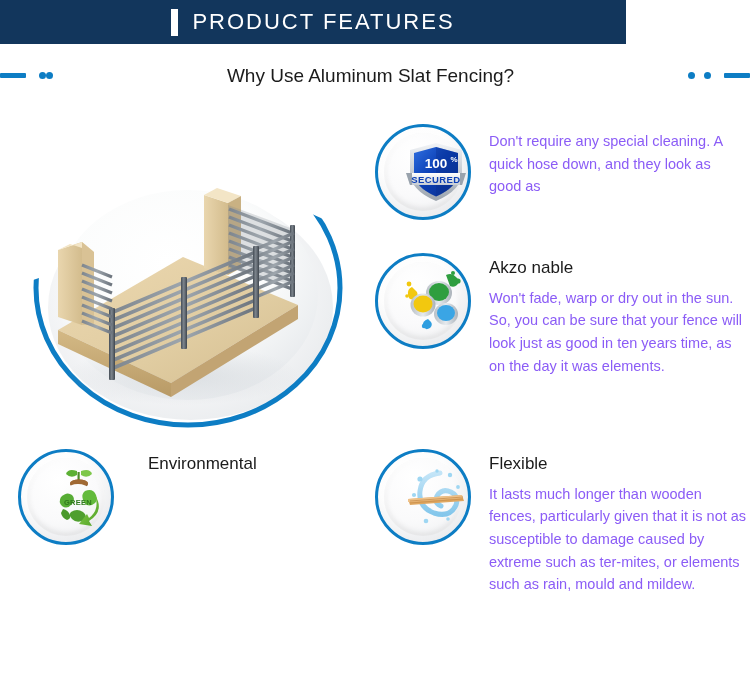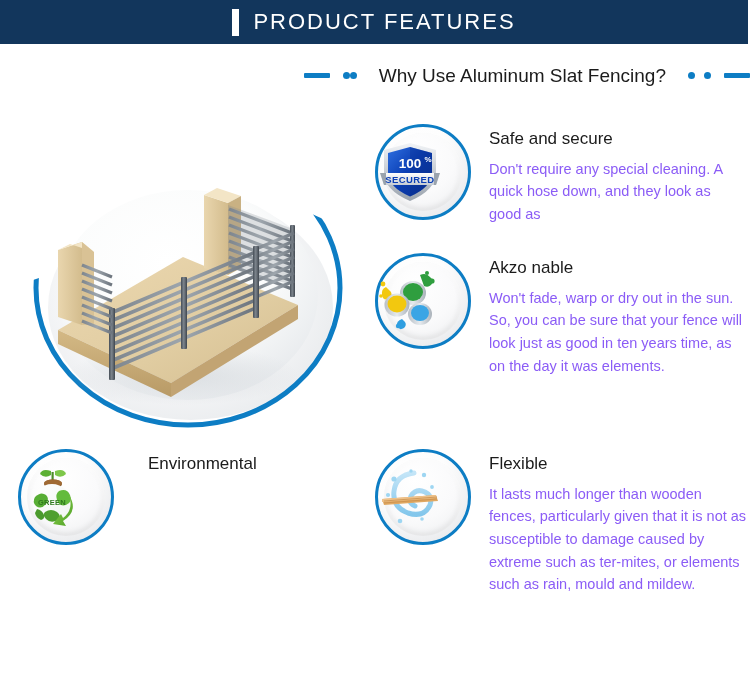--- a/index.html
+++ b/index.html
@@ -4,34 +4,34 @@
 <style>
   html,body{margin:0;padding:0;}
   body{
     width:750px;height:688px;background:#ffffff;
     font-family:"Liberation Sans", sans-serif;
     -webkit-font-smoothing:antialiased;
     overflow:hidden;position:relative;
   }
   
   .header{
-    width:748px;height:44px;background:#12365c;
+    width:626px;height:44px;background:#12365c;
     display:flex;align-items:center;justify-content:center;
     position:relative;
   }
   .header-inner{display:flex;align-items:center;gap:14px;}
   .title-bar{width:7px;height:27px;background:#ffffff;display:block;}
   .header-title{
     color:#ffffff;font-size:22px;letter-spacing:2.0px;
     font-weight:400;line-height:1;white-space:nowrap;
   }
   
   .subtitle-wrap{
-    height:62px;display:flex;align-items:center;justify-content:flex-end;
-    gap:0;
+    height:62px;display:flex;align-items:center;justify-content:space-between;
+    gap:16px;
   }
   .sub-deco{display:flex;align-items:center;}
   .deco-dash{width:26px;height:5px;background:#0d7dc4;border-radius:1px;display:block;}
   .deco-dot{width:7px;height:7px;border-radius:50%;background:#0d7dc4;display:block;}
   .sub-deco.left .deco-dash{margin-right:13px;}
   .sub-deco.left .deco-dot:first-of-type{margin-right:9px;}
   .sub-deco.right .deco-dash{margin-left:13px;}
   .sub-deco.right .deco-dot:first-of-type{margin-right:9px;}
   .subtitle-text{
     font-size:19px;color:#1b1b1b;white-space:nowrap;
@@ -46,21 +46,21 @@
     position:absolute;left:40px;top:70px;width:285px;height:225px;
     border-radius:50%;
     background:radial-gradient(ellipse at 45% 40%, #ffffff 0%, #fbfbfc 40%, #eceef0 72%, #e3e6e9 100%);
   }
   
   .feature{position:absolute;display:flex;align-items:flex-start;}
   .icon-circle{
     position:relative;width:96px;height:96px;flex:0 0 96px;
     border-radius:50%;border:3px solid #0d7dc4;box-sizing:border-box;
     background:radial-gradient(circle at 38% 30%,#ffffff 0%,#fdfdfd 42%,#eeeff1 72%,#e2e4e7 100%);
-    display:flex;align-items:center;justify-content:flex-start;
+    display:flex;align-items:center;justify-content:flex-end;
   }
   .icon-circle:after{
     content:"";position:absolute;left:6px;top:6px;right:6px;bottom:6px;
     border-radius:50%;
     background:radial-gradient(circle at 40% 28%,#ffffff 0%,#fafafb 55%,#edeef0 100%);
     box-shadow:inset 0 2px 5px rgba(255,255,255,.95), inset 0 -2px 6px rgba(0,0,0,.10);
   }
   .icon-art{position:relative;z-index:3;width:64px;height:64px;}
   .feature-text{margin-left:18px;padding-top:6px;}
   .feature-title{
@@ -242,21 +242,20 @@
         <path d="M32 7 L54 13 L54 32 Q54 47 32 56.5 Z" fill="#0a2f8c" opacity="0.35"></path>
         <text x="32" y="28" text-anchor="middle" font-family="'Liberation Sans',sans-serif" font-size="13.5" font-weight="bold" fill="#ffffff">100</text>
         <text x="50" y="22" text-anchor="middle" font-family="'Liberation Sans',sans-serif" font-size="8" font-weight="bold" fill="#ffffff">%</text>
         <polygon points="2,33 62,33 58,45 6,45" fill="url(#banner)"></polygon>
         <polygon points="2,33 8,33 8,45 6,45" fill="#9aa3ad"></polygon>
         <polygon points="56,33 62,33 58,45 56,45" fill="#9aa3ad"></polygon>
         <text x="32" y="42.5" text-anchor="middle" font-family="'Liberation Sans',sans-serif" font-size="9.5" font-weight="bold" fill="#0b3fb5" letter-spacing="0.4">SECURED</text>
       </svg>
     </div>
     <div class="feature-text">
-      <div class="feature-title">Safe and secure</div>
       <div class="feature-body">Don't require any special cleaning. A quick hose down, and they look as good as</div>
     </div>
   </div>
 
   <div class="feature f2">
     <div class="icon-circle">
       <svg class="icon-art" viewBox="0 0 64 64">
         <defs>
           <linearGradient id="canG" x1="0" y1="0" x2="1" y2="0">
             <stop offset="0%" stop-color="#b9c0c7"></stop>

